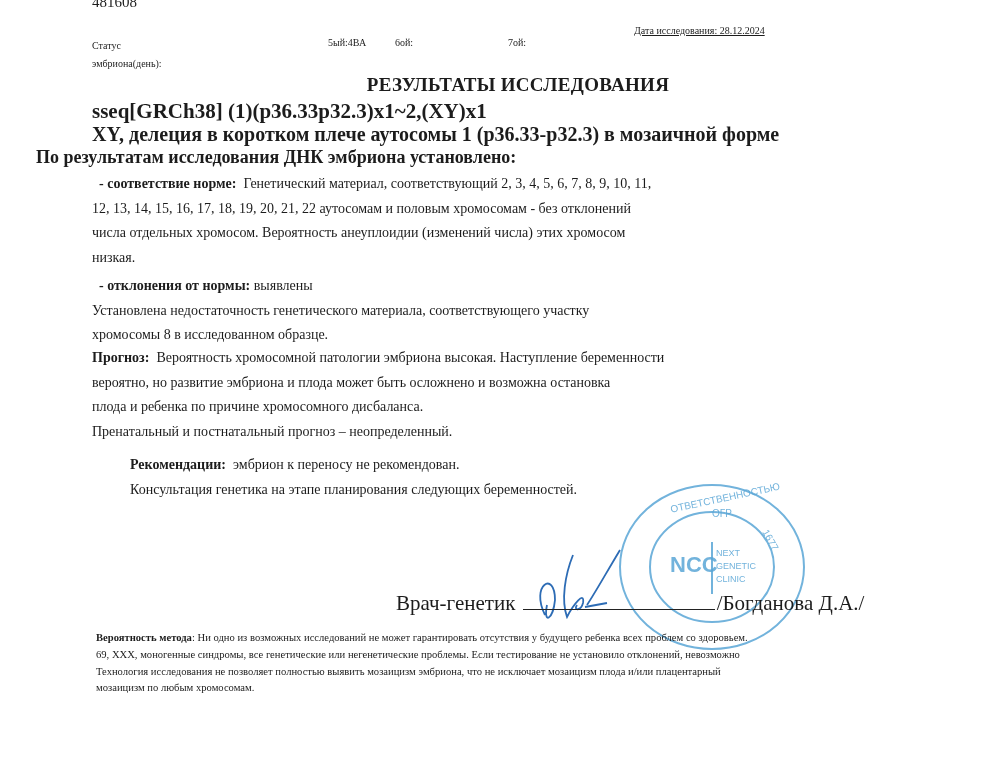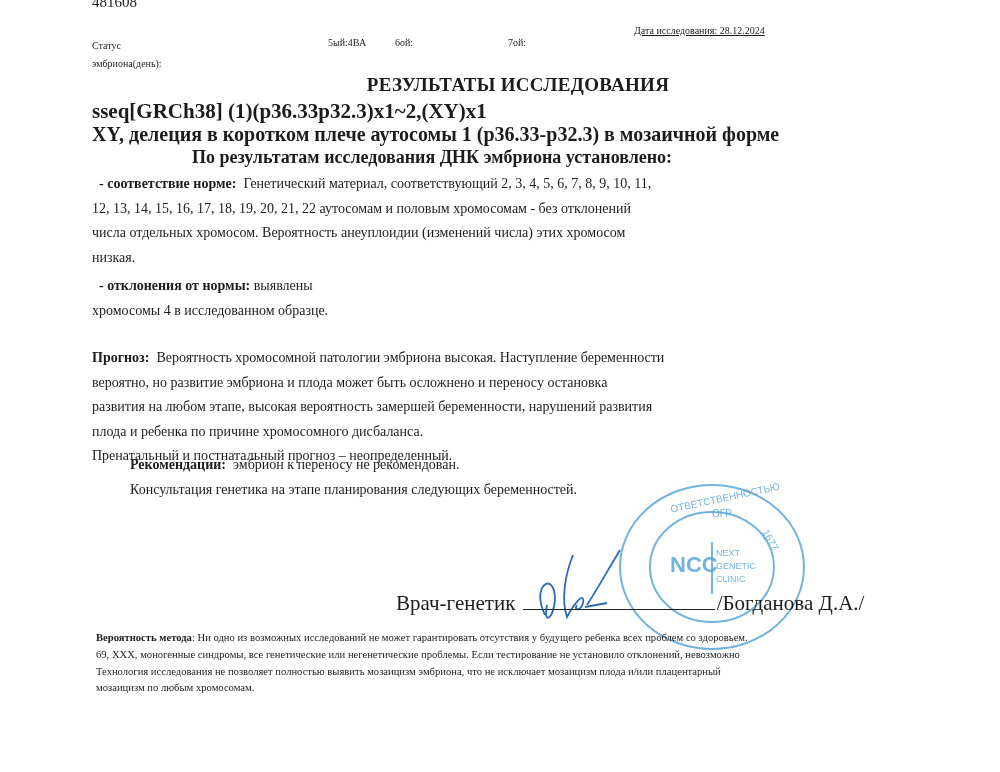--- a/index.html
+++ b/index.html
@@ -24,23 +24,23 @@
     .day7 { left: 508px; top: 37px; }
     .date { left: 634px; top: 25px; text-decoration: underline; }
     .title {
       left: 0; width: 1000px; top: 74px; text-align: center;
       font-size: 19px; font-weight: bold; letter-spacing: 0.3px;
       padding-left: 36px; box-sizing: border-box;
     }
     .karyotype { left: 92px; top: 99px; font-size: 21px; font-weight: bold; }
     .summary { left: 92px; top: 123px; font-size: 20px; font-weight: bold; }
     .subtitle {
-      left: 0; width: 836px; top: 147px; text-align: center;
+      left: 0; width: 836px; top: 147px; 
       font-size: 18px; font-weight: bold;
-      padding-left: 28px; box-sizing: border-box;
+      padding-left: 36px; box-sizing: border-box;
     }
     .body-block {
       position: absolute;
       left: 92px;
       width: 880px;
       font-size: 14px;
       line-height: 24.5px;
     }
     .body-block .line { white-space: nowrap; display: block; }
     .b { font-weight: bold; }
@@ -92,27 +92,27 @@
 
   <div class="body-block norm">
     <span class="line">&nbsp;&nbsp;<span class="b">- соответствие норме:</span>&nbsp;&nbsp;<span>Генетический  материал, соответствующий 2, 3, 4, 5, 6, 7, 8, 9, 10, 11,</span></span>
     <span class="line">12, 13, 14, 15, 16, 17, 18, 19, 20, 21, 22  аутосомам и половым хромосомам - без  отклонений</span>
     <span class="line">числа отдельных хромосом.   Вероятность анеуплоидии (изменений числа) этих  хромосом</span>
     <span class="line">низкая.</span>
   </div>
 
   <div class="body-block dev">
     <span class="line">&nbsp;&nbsp;<span class="b">- отклонения от нормы:</span> <span>выявлены</span></span>
-    <span class="line">хромосомы  4 в исследованном образце.</span>
+    <span class="line"> Установлена недостаточность  генетического материала, соответствующего участку</span>
+    <span class="line">хромосомы  8 в исследованном образце.</span>
   </div>
 
   <div class="body-block prog">
     <span class="line"><span class="b">Прогноз:</span>&nbsp;&nbsp;<span>Вероятность хромосомной патологии эмбриона высокая. Наступление беременности</span></span>
-    <span class="line">вероятно, но   развитие эмбриона и плода может быть осложнено и переносу остановка</span>
-    <span class="line">развития на любом этапе, высокая вероятность замершей беременности, нарушений  развития</span>
+    <span class="line">вероятно, но   развитие эмбриона и плода может быть осложнено и возможна остановка</span>
     <span class="line">плода  и ребенка по причине хромосомного дисбаланса.</span>
     <span class="line">Пренатальный и постнатальный прогноз – неопределенный.</span>
   </div>
 
   <div class="body-block rec">
     <span class="line"><span class="b">Рекомендации:</span>&nbsp;&nbsp;<span>эмбрион  к переносу не рекомендован.</span></span>
     <span class="line">Консультация генетика на этапе планирования следующих беременностей.</span>
   </div>
 
   <svg class="stamp" viewBox="0 0 200 180">

